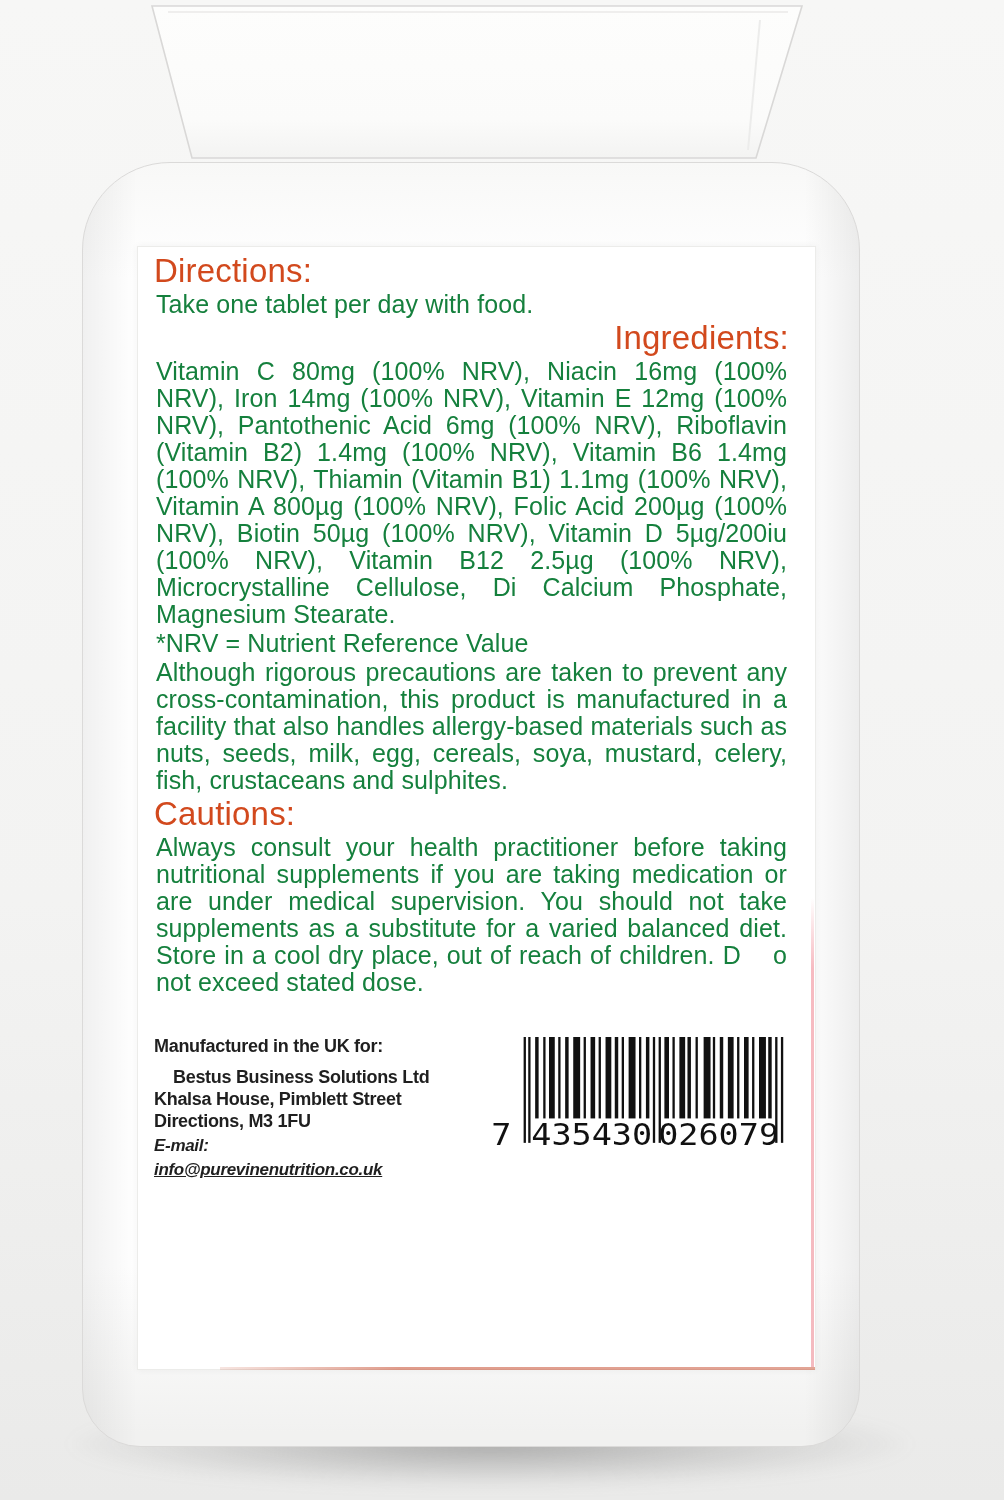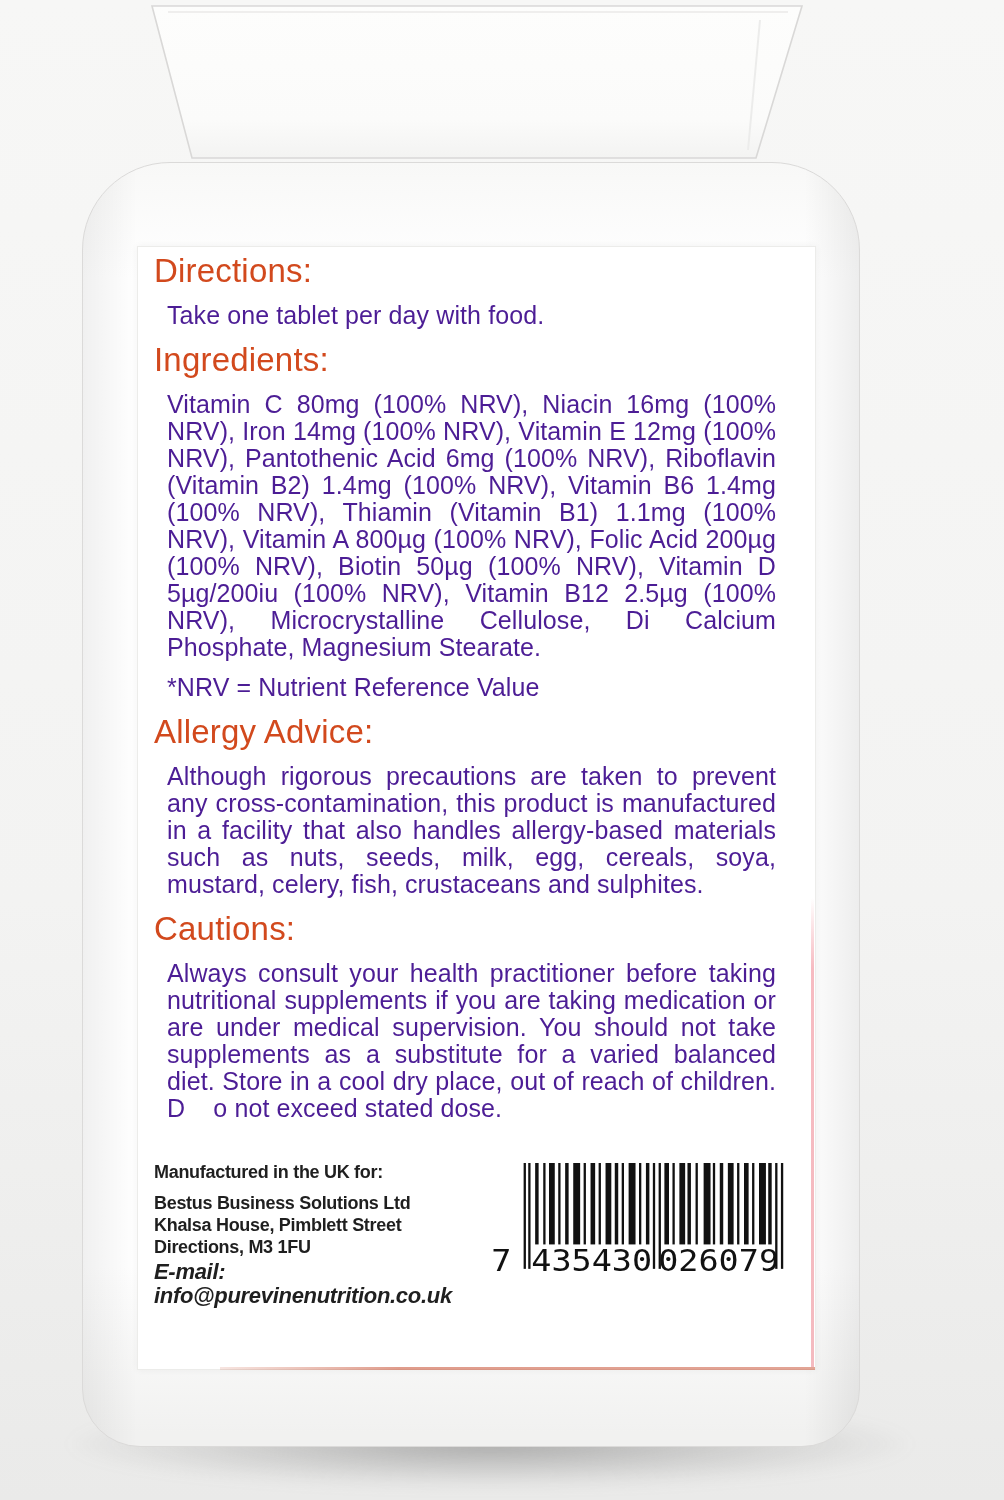--- a/index.html
+++ b/index.html
@@ -51,39 +51,39 @@
     background: linear-gradient(90deg, rgba(200,80,50,0.15), rgba(198,75,45,0.55) 30%, rgba(198,75,45,0.5));
   }
 
   h2.sec-heading {
     margin: 0; font-weight: 400;
     font-size: 33px; line-height: 36px;
     color: #d2491d; letter-spacing: 0.2px;
     font-family: "Liberation Sans", sans-serif;
   }
   p.body {
-    margin: 13px; font-size: 25px; line-height: 27px; letter-spacing: 0.1px;
-    font-family: "Liberation Sans", sans-serif; color: #4c1d95;
+    margin: 2px; font-size: 25px; line-height: 27px; letter-spacing: 0.1px;
+    font-family: "Liberation Sans", sans-serif; color: #15803d;
   }
   p.just { text-align: justify; }
-  .mt-ingredients { margin-top: 26px; }
+  .mt-ingredients { margin-top: 26px; text-align: right; }
   .mt-nrv { margin-top: 12px; }
   .mt-allergy { margin-top: 27px; }
   .mt-cautions { margin-top: 20px; }
   .mt-best { margin-top: 21px; }
 
   .bottom-row {
     display: flex; justify-content: flex-end; align-items: flex-start;
     margin-top: 40px;
   }
   .manufacturer { width: 345px; letter-spacing: -0.3px; color: #1f1f1f; }
   .mfg-title { margin: 0; font-size: 18px; line-height: 20px; font-weight: 700; }
   .mfg-line  { margin: 0; font-size: 18px; line-height: 22px; font-weight: 700; }
-  .mfg-company { margin-top: 10px; }
-  .email-row { margin: 2px 0 2px 0; font-size: 22px; line-height: 24px; font-style: italic; font-weight: 700; }
+  .mfg-company { margin-top: 10px; margin-left: 19px; }
+  .email-row { margin: 2px 0 2px 0; font-size: 17px; line-height: 24px; font-style: italic; font-weight: 700; text-decoration: underline; }
   .email-label { display: inline-block; width: 148px; }
 
   .barcode { position: relative; width: 300px; height: 114px; margin-top: 1px; }
   .barcode svg { display: block; width: 300px; height: 114px; }
   .bc-digit { font-family: "DejaVu Sans Mono", monospace; font-size: 29px; fill: #111; }
 </style>
 </head>
 <body>
 
 <div class="scene">
@@ -108,21 +108,20 @@
   <div class="label">
 
     <h2 class="sec-heading">Directions:</h2>
     <p class="body">Take one tablet per day with food.</p>
 
     <h2 class="sec-heading mt-ingredients">Ingredients:</h2>
     <p class="body just">Vitamin C 80mg (100% NRV),  Niacin 16mg (100% NRV), Iron 14mg (100% NRV), Vitamin E 12mg (100% NRV), Pantothenic Acid 6mg (100% NRV), Riboflavin (Vitamin B2) 1.4mg (100% NRV), Vitamin B6 1.4mg (100% NRV), Thiamin (Vitamin B1) 1.1mg (100% NRV), Vitamin A 800µg (100% NRV), Folic Acid 200µg (100% NRV), Biotin 50µg (100% NRV), Vitamin D 5µg/200iu (100% NRV), Vitamin B12 2.5µg (100% NRV), Microcrystalline Cellulose, Di Calcium Phosphate, Magnesium Stearate.</p>
 
     <p class="body mt-nrv">*NRV = Nutrient Reference Value</p>
 
-    <h2 class="sec-heading mt-allergy">Allergy Advice:</h2>
     <p class="body just">Although rigorous precautions are taken to prevent any cross-contamination, this product is manufactured in a facility that also handles allergy-based materials such as nuts, seeds, milk, egg, cereals, soya, mustard, celery, fish, crustaceans and sulphites.</p>
 
     <h2 class="sec-heading mt-cautions">Cautions:</h2>
     <p class="body just">Always consult your health practitioner before taking nutritional supplements if you are taking medication or are under medical supervision. You should not take supplements as a substitute for a varied balanced diet. Store in a cool dry place, out of reach of children. D&nbsp;&nbsp;&nbsp;&nbsp;o not exceed stated dose.</p>
 
 
     <div class="bottom-row">
 
       <div class="manufacturer">
         <p class="mfg-title">Manufactured in the UK for:</p>

